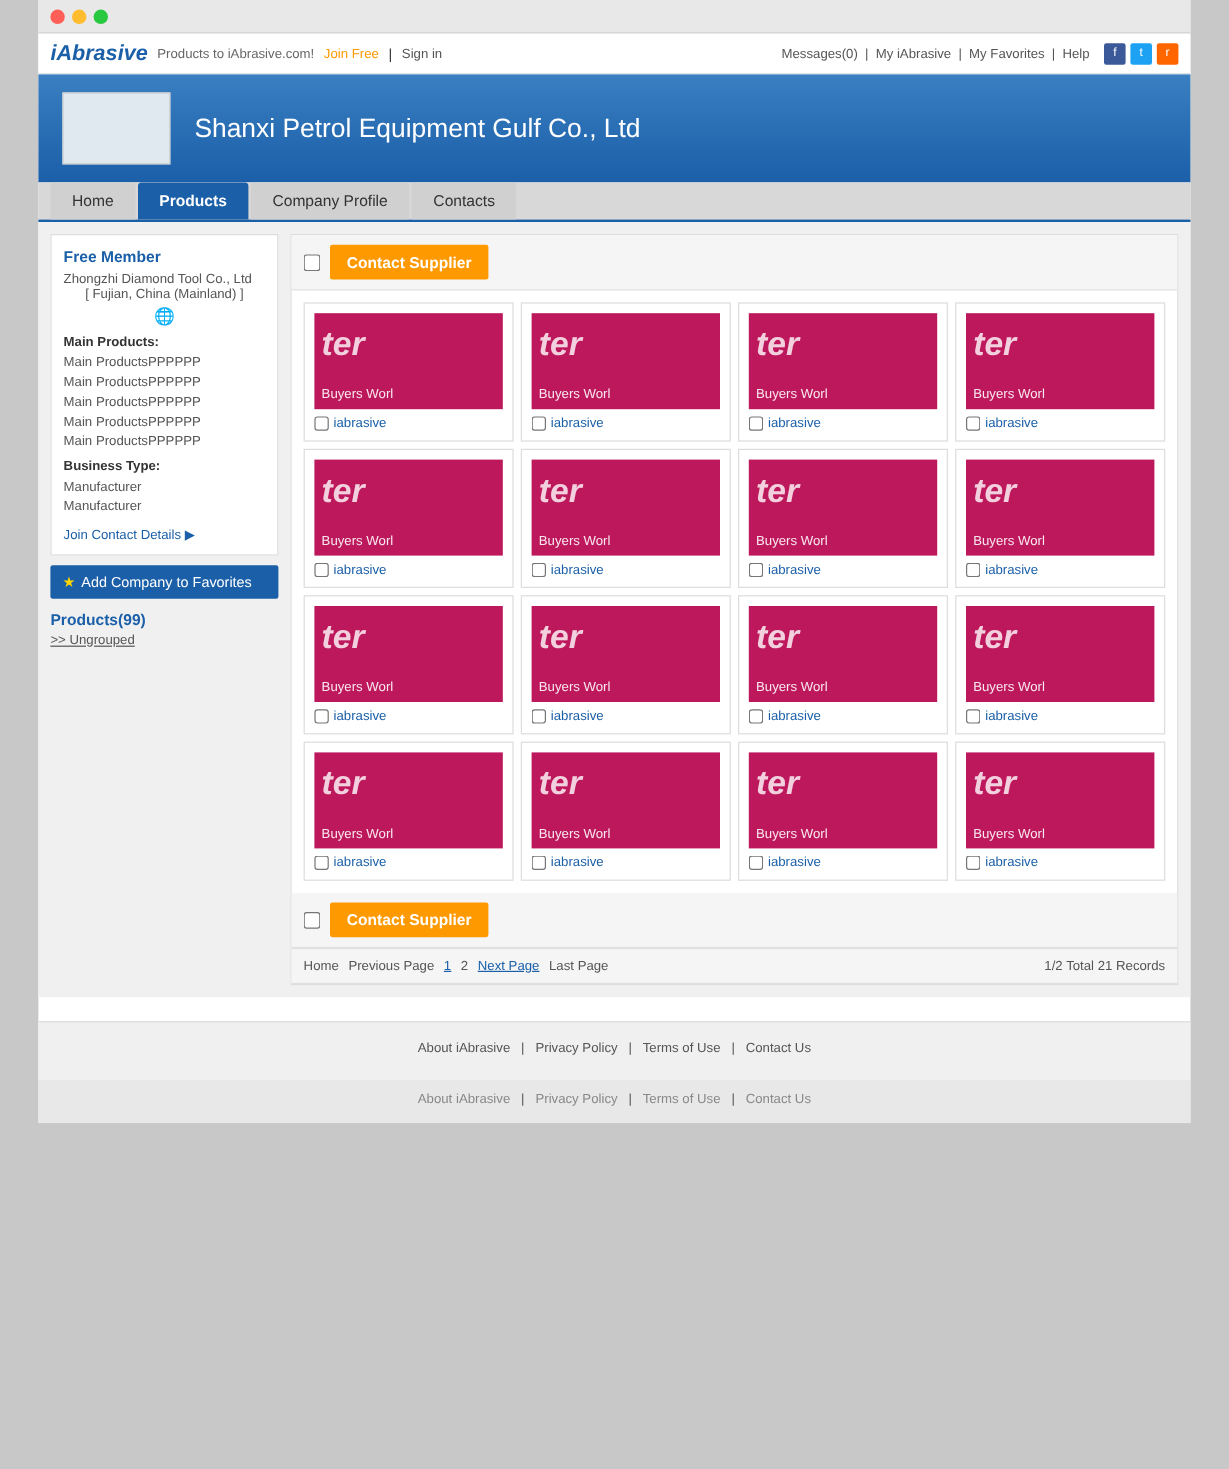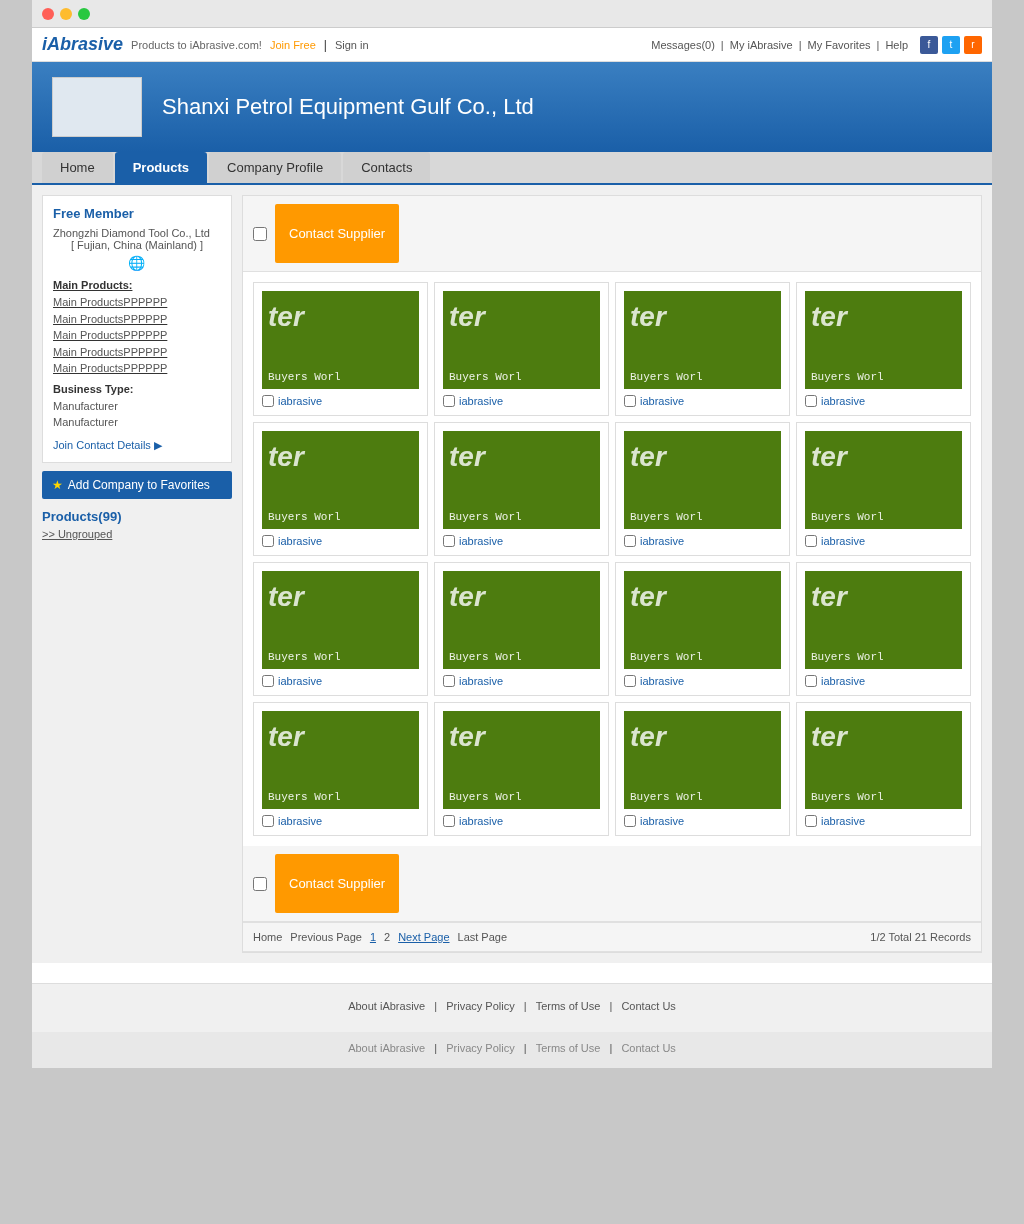--- a/index.html
+++ b/index.html
@@ -123,21 +123,21 @@
     }
     .member-label {
       font-size: 13px;
       font-weight: bold;
       color: #1a5fa8;
       margin-bottom: 6px;
     }
     .company-info-name { font-size: 11px; color: #555; }
     .company-location { font-size: 11px; color: #555; display: flex; align-items: center; gap: 4px; flex-direction: column; }
     .location-icon { color: #1a5fa8; font-size: 14px; }
-    .main-products-section { margin-top: 8px; text-decoration: underline; }
+    .main-products-section { margin-top: 8px; }
     .mp-label { font-size: 11px; font-weight: bold; color: #333; margin-bottom: 3px; }
     .mp-item { font-size: 11px; color: #555; line-height: 1.5; }
     .business-type-section { margin-top: 6px; }
     .bt-label { font-size: 11px; font-weight: bold; color: #333; margin-bottom: 3px; }
     .bt-item { font-size: 11px; color: #555; line-height: 1.5; }
     .view-contact { font-size: 11px; color: #1a5fa8; cursor: pointer; margin-top: 8px; display: block; }
     .add-favorites-btn {
       background: #1a5fa8;
       color: #fff;
       border: none;
@@ -173,44 +173,44 @@
       border-bottom: 1px solid #e0e0e0;
       padding: 8px 10px;
       display: flex;
       align-items: center;
       gap: 8px;
     }
     .contact-supplier-btn {
       background: #f90;
       color: #fff;
       border: none;
-      padding: 22px 14px;
+      padding: 7px 14px;
       font-size: 13px;
-      font-weight: normal;
+      font-weight: bold;
       cursor: pointer;
       border-radius: 2px;
     }
     .check-all { width: 14px; height: 14px; cursor: pointer; }
 
     .products-grid {
       display: grid;
       grid-template-columns: repeat(4, 1fr);
       gap: 6px;
       padding: 10px;
     }
 
     .product-card {
       border: 1px solid #ddd;
       background: #fff;
       padding: 8px;
     }
     .product-image {
       width: 100%;
-      height: 98px;
-      background: #4d7c0f;
+      height: 80px;
+      background: #be185d;
       display: flex;
       align-items: flex-end;
       justify-content: center;
       position: relative;
       overflow: hidden;
       margin-bottom: 6px;
     }
     .product-image-text {
       position: absolute;
       top: 10px;
@@ -219,21 +219,20 @@
       font-weight: bold;
       color: rgba(255,255,255,0.8);
       font-style: italic;
     }
     .product-image-subtitle {
       position: absolute;
       bottom: 6px;
       left: 6px;
       font-size: 11px;
       color: rgba(255,255,255,0.9);
-      font-family: Liberation Mono, monospace;
     }
     .product-label-row {
       display: flex;
       align-items: center;
       gap: 4px;
     }
     .product-checkbox { width: 12px; height: 12px; }
     .product-name { font-size: 11px; color: #1a5fa8; }
 
     

